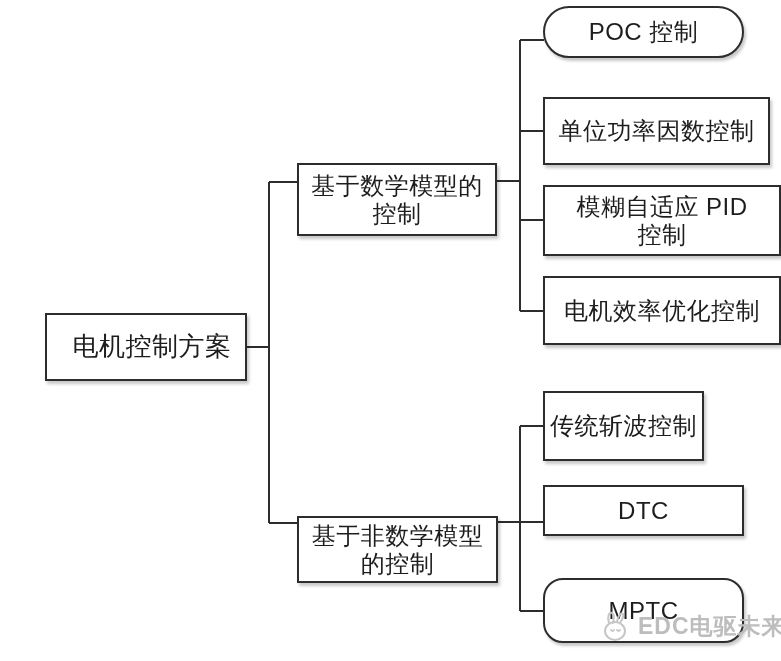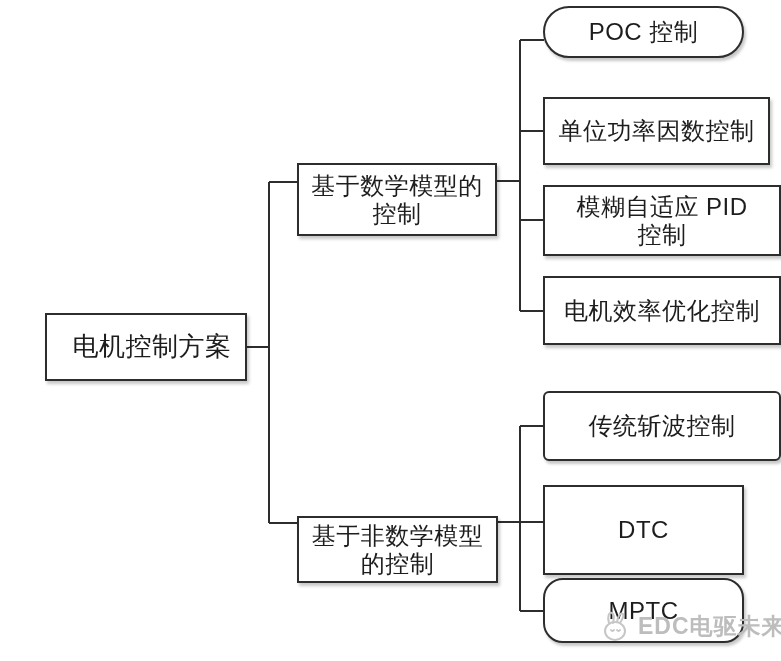--- a/index.html
+++ b/index.html
@@ -45,22 +45,22 @@
   }
   .node .line { display: block; }
 
   #n-root { left: 45px;  top: 313px; width: 202px; height: 68px; font-size: 26px; padding-left: 12px; }
   #n-b1   { left: 297px; top: 144px; width: 200px; height: 73px; margin-top: 19px; }
   #n-b2   { left: 297px; top: 516px; width: 201px; height: 67px; }
   #n-l1   { left: 543px; top: 6px;   width: 201px; height: 52px; border-radius: 26px; }
   #n-l2   { left: 543px; top: 97px;  width: 227px; height: 68px; }
   #n-l3   { left: 543px; top: 185px; width: 238px; height: 71px; }
   #n-l4   { left: 543px; top: 276px; width: 238px; height: 69px; }
-  #n-l5   { left: 543px; top: 391px; width: 238px; height: 70px; border-radius: 6px; }
-  #n-l6   { left: 543px; top: 485px; width: 201px; height: 90px; }
+  #n-l5   { left: 543px; top: 391px; width: 161px; height: 70px; }
+  #n-l6   { left: 543px; top: 485px; width: 201px; height: 51px; }
   #n-l7   { left: 543px; top: 578px; width: 201px; height: 65px; border-radius: 20px; }
 
   .watermark {
     position: absolute;
     left: 599px;
     top: 610px;
     z-index: 5;
     display: flex;
     align-items: center;
     gap: 3px;

